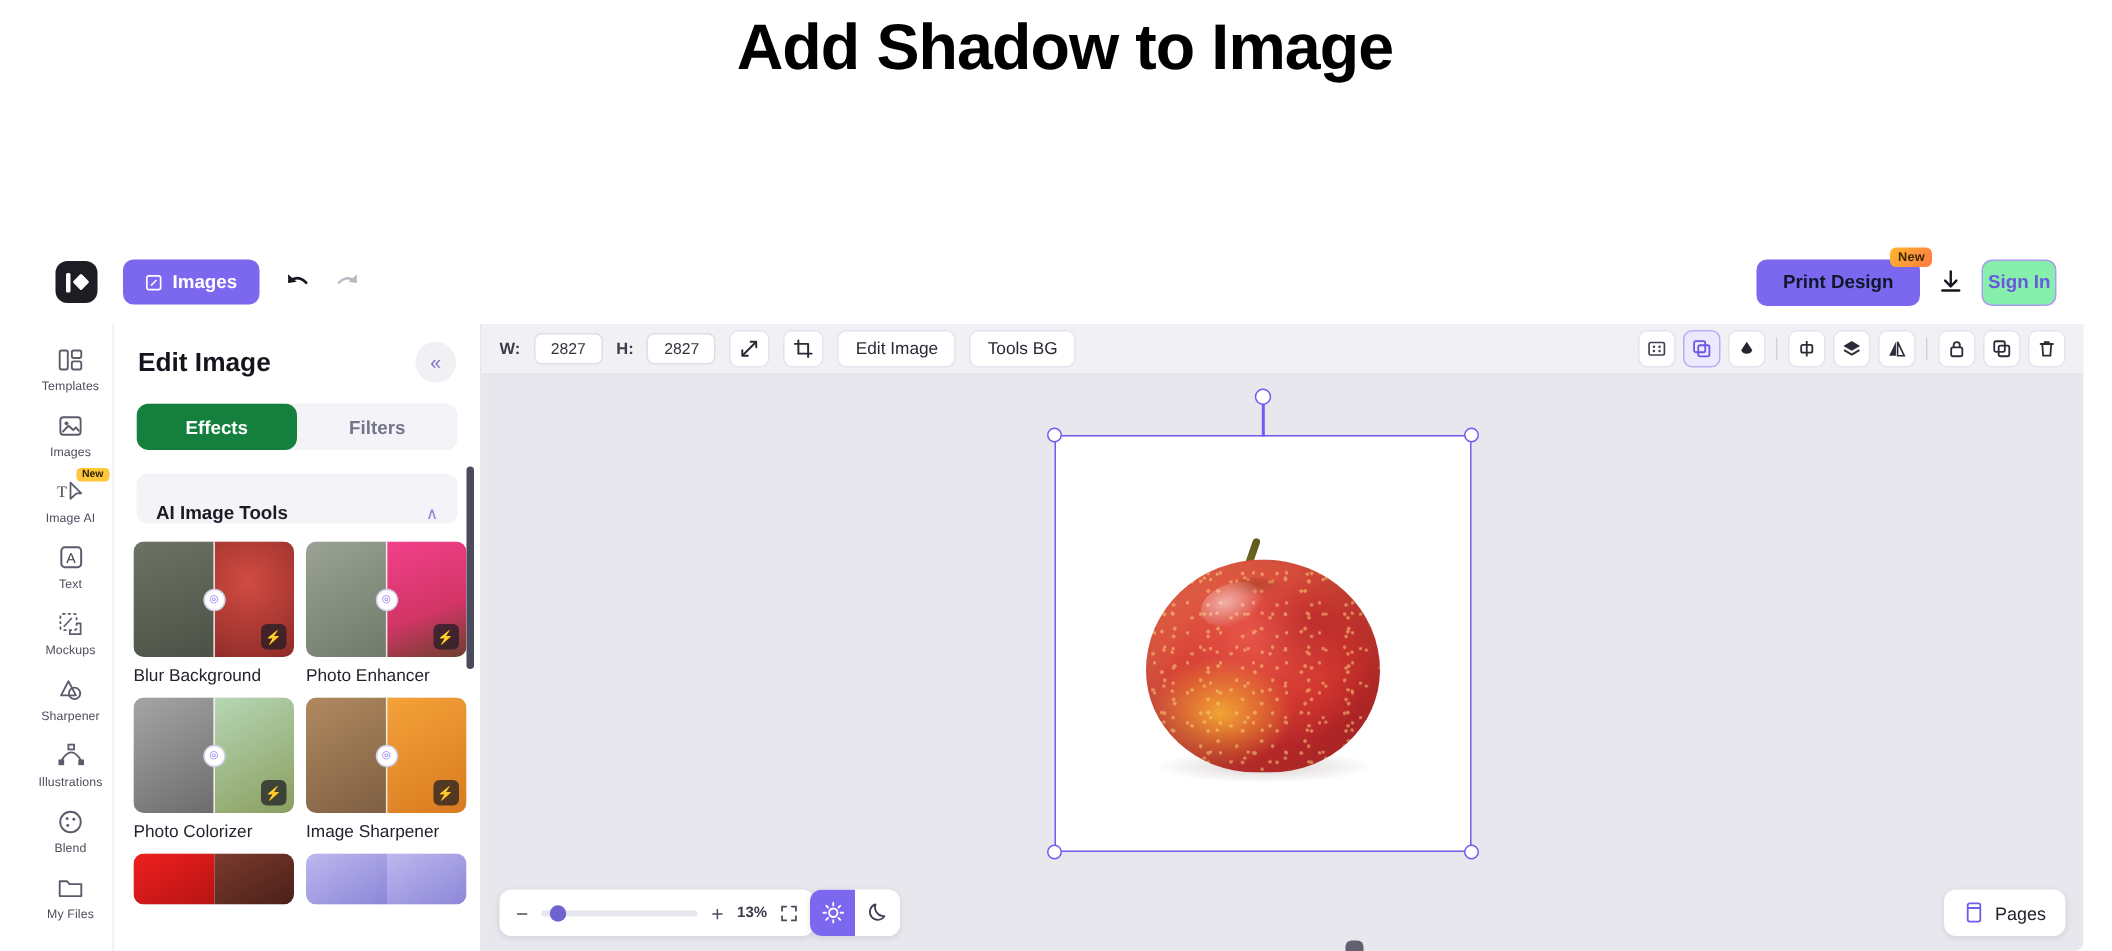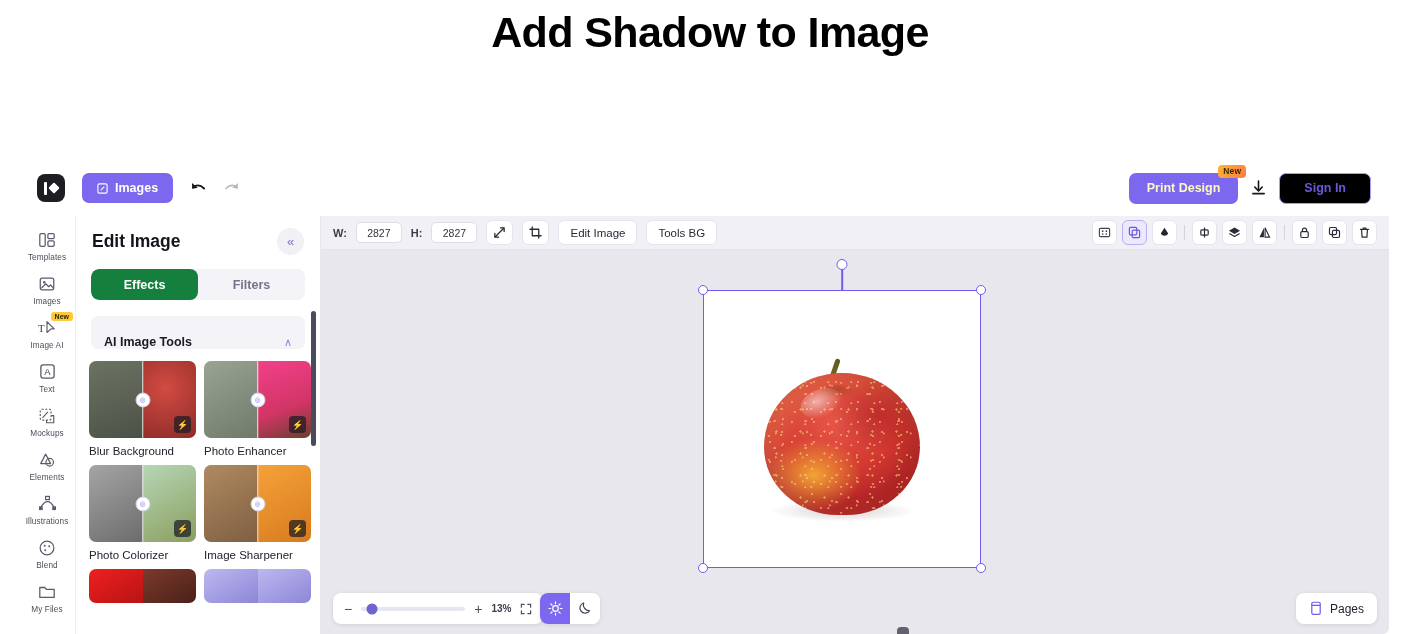--- a/index.html
+++ b/index.html
@@ -56,30 +56,30 @@
     align-items:center; justify-content:center;
   }
   .undo { margin-left: 16px; }
   .redo { margin-left: 14px; }
   .topbar-right {
     margin-left:auto; display:flex; align-items:center; gap: 13px;
   }
   .print-wrap { position: relative; }
   .print-btn {
     height: 31px; padding: 0 18px; border-radius: 7px; background:#7b68ee;
-    color:#fef9c3; font-size:12.5px; font-weight:bold; border:none; cursor:pointer;
+    color:#0f172a; font-size:12.5px; font-weight:bold; border:none; cursor:pointer;
   }
   .new-badge {
     position:absolute; top:-8px; right:-8px;
     background: linear-gradient(120deg,#ffb52e,#ff7a45);
     color:#3a2a00; font-size:8.5px; font-weight:bold;
     padding: 1.5px 5px; border-radius: 4px; letter-spacing:0.2px;
   }
   .signin-btn {
-    height: 31px; padding: 0 24px; border-radius: 7px; background:#000000;
+    height: 31px; padding: 0 3px; border-radius: 7px; background:#86efac;
     border: 1.3px solid #a99df0; color:#6a57e0; font-size:12.5px;
     font-weight:bold; cursor:pointer;
   }
 
   
   .workspace { display:flex; height: 418px; position:relative; }
 
   
   .rail {
     width: 57px; background:#fff; padding-top: 6px;
@@ -423,21 +423,21 @@
           <div class="rail-lbl">Mockups</div>
         </div>
 
         <div class="rail-item">
           <div class="rail-ico">
             <svg width="18" height="18" viewBox="0 0 20 20">
               <path d="M3 14 L8.5 3.5 L14 14 Z" fill="none" stroke="#5b5b6b" stroke-width="1.35" stroke-linejoin="round"></path>
               <circle cx="13" cy="12.5" r="4.2" fill="none" stroke="#5b5b6b" stroke-width="1.35"></circle>
             </svg>
           </div>
-          <div class="rail-lbl">Elements</div>
+          <div class="rail-lbl">Sharpener</div>
         </div>
 
         <div class="rail-item">
           <div class="rail-ico">
             <svg width="19" height="17" viewBox="0 0 20 18">
               <path d="M3 13 Q10 1 17 13" fill="none" stroke="#5b5b6b" stroke-width="1.3"></path>
               <rect x="1" y="12" width="4" height="4" fill="#5b5b6b"></rect>
               <rect x="15" y="12" width="4" height="4" fill="#5b5b6b"></rect>
               <rect x="8" y="1.5" width="4" height="3.4" fill="none" stroke="#5b5b6b" stroke-width="1.3"></rect>
             </svg>

